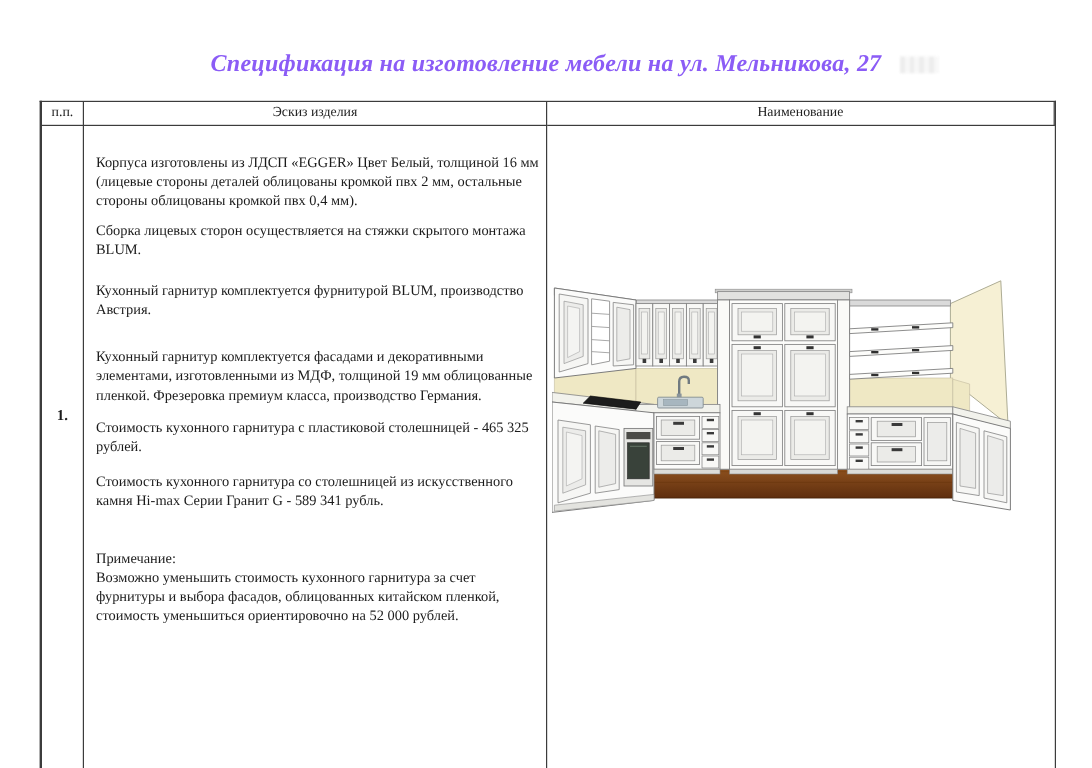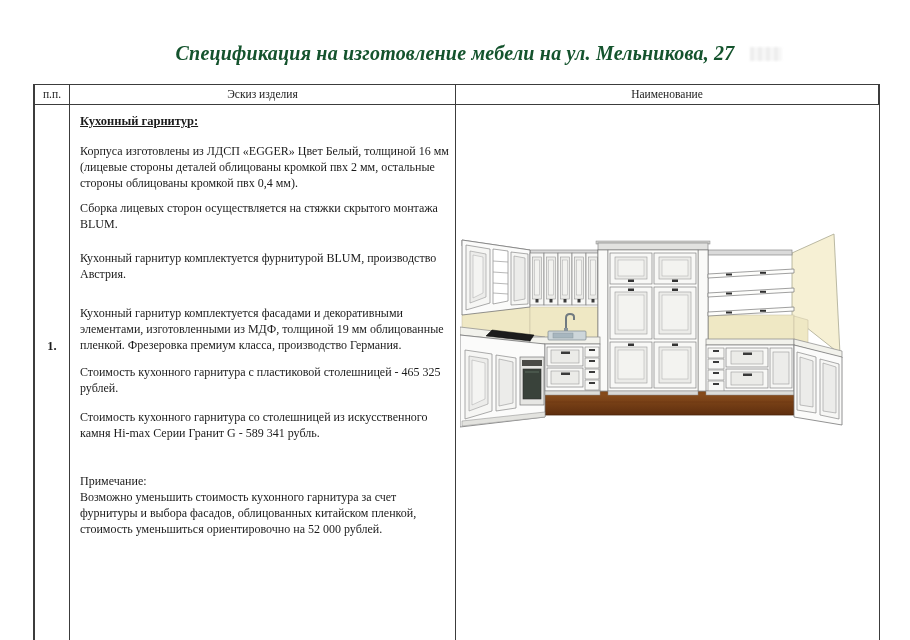--- a/index.html
+++ b/index.html
@@ -2,21 +2,21 @@
 <html style="--backsplash: #efe8c4; --wall: #f6f0d4; --floor_light: #9a5a22; --floor_dark: #5f2e0e; --cabinet: #fbfbfa; --outline: #777777;"><head>
 <meta charset="utf-8">
 <style>
   html,body{margin:0;padding:0;}
   body{
     width:910px;height:640px;background:#ffffff;position:relative;overflow:hidden;
     font-family:"Liberation Serif", serif;color:#1b1b1b;
   }
   .title{
     position:absolute;left:0;top:42px;width:910px;text-align:center;
-    font-size:20px;font-weight:bold;font-style:italic;letter-spacing:.2px;color:#14532d;
+    font-size:20px;font-weight:bold;font-style:italic;letter-spacing:.2px;color:#8b5cf6;
   }
   .watermark{
     position:absolute;left:750px;top:47px;width:32px;height:14px;
     background:repeating-linear-gradient(90deg,#e9e9e9 0 4px,#f6f6f6 4px 8px);
     filter:blur(1px);opacity:.8;
   }
   .spec-table{
     position:absolute;left:33px;top:84px;width:847px;height:562px;
     border:1px solid #3c3c3c;border-left-width:2px;border-bottom:3px solid #7a7a7a;
     display:grid;grid-template-columns:35px 386px 1fr;grid-template-rows:20px 1fr;
@@ -50,21 +50,20 @@
 <div class="watermark"></div>
 
 <div class="spec-table">
   <div class="th">п.п.</div>
   <div class="th">Эскиз изделия</div>
   <div class="th">Наименование</div>
 
   <div class="cell num-cell">1.</div>
 
   <div class="cell name-cell">
-    <div class="name-heading">Кухонный гарнитур:</div>
     <div>
         <p>Корпуса изготовлены из ЛДСП «EGGER» Цвет Белый,  толщиной 16 мм (лицевые стороны деталей облицованы  кромкой  пвх 2 мм, остальные стороны облицованы кромкой пвх 0,4 мм).</p>
         <p>Сборка лицевых сторон осуществляется на стяжки скрытого монтажа BLUM.</p>
         <p>Кухонный гарнитур комплектуется фурнитурой BLUM, производство Австрия.</p>
         <p>Кухонный гарнитур комплектуется  фасадами и декоративными элементами,  изготовленными  из МДФ, толщиной 19 мм облицованные пленкой. Фрезеровка премиум класса, производство Германия.</p>
         <p>Стоимость кухонного гарнитура с пластиковой столешницей - 465 325 рублей.</p>
         <p>Стоимость кухонного гарнитура со столешницей из искусственного камня Hi-max Серии Гранит G -  589 341 рубль.</p>
         <p>Примечание:
 Возможно уменьшить стоимость кухонного гарнитура за счет фурнитуры и выбора фасадов, облицованных китайском пленкой, стоимость уменьшиться ориентировочно на 52 000 рублей.</p>
       </div>

